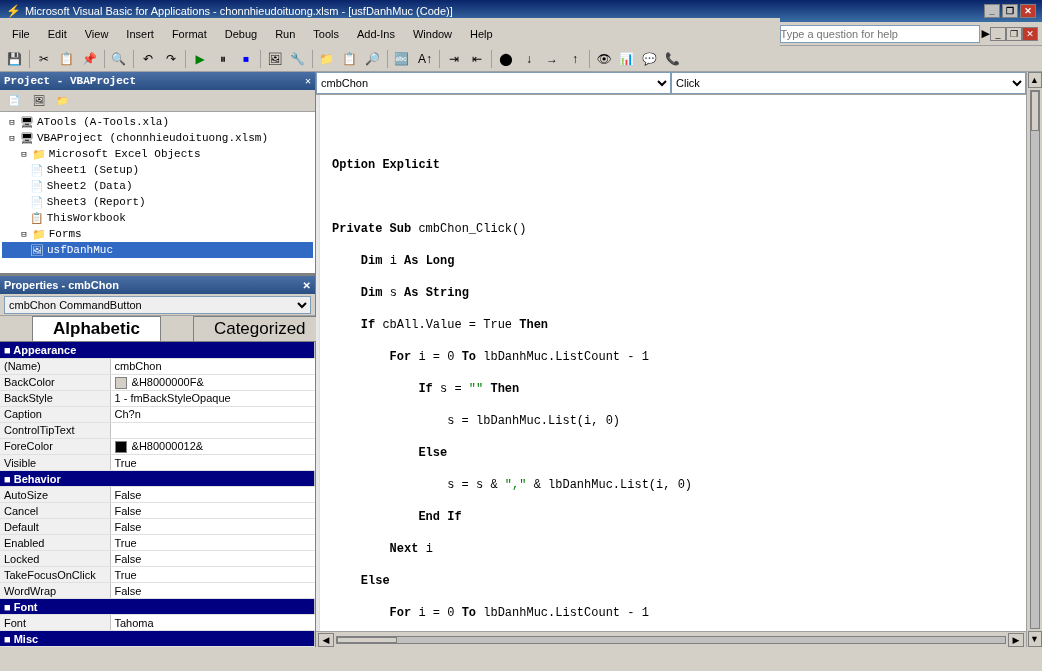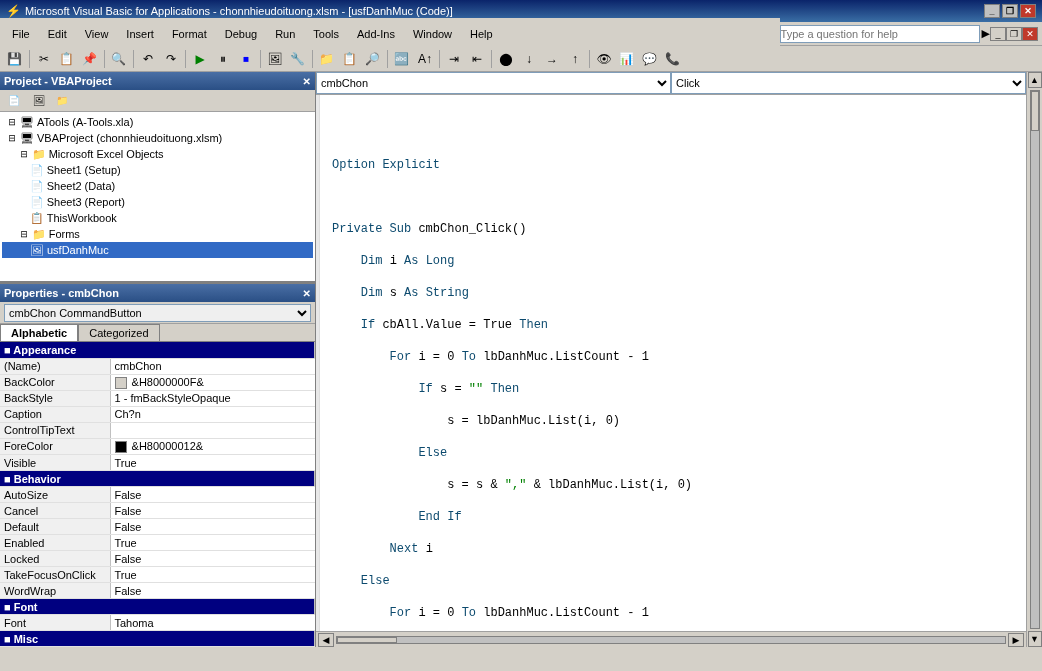--- a/index.html
+++ b/index.html
@@ -181,26 +181,27 @@
       border: 1px solid #7f9db9;
       font-size: 11px;
       height: 18px;
     }
     .props-tabs {
       display: flex;
       background: #d4d0c8;
       border-bottom: 1px solid #808080;
     }
     .props-tab {
-      padding: 2px 10px;
+      padding: 2px 20px;
       border: 1px solid #808080;
       border-bottom: none;
       cursor: pointer;
-      font-size: 11px;
-      background: #d4d0c8;
+      font-size: 17px;
+      background: #d4d0c8;
+      margin-left: 32px;
     }
     .props-tab.active {
       background: white;
       font-weight: bold;
     }
     .props-table {
       width: 100%;
       border-collapse: collapse;
       font-size: 11px;
       padding-left: 15px;
@@ -259,21 +260,21 @@
       overflow: auto;
       padding: 4px;
       font-family: 'Courier New', monospace;
       font-size: 12px;
       background: white;
       white-space: pre;
       position: relative;
     }
 
     
-    .kw { color: #0c4a6e; font-weight: normal; }
+    .kw { color: #000000; font-weight: bold; }
     .str { color: #008000; }
     .normal { color: #000000; }
   </style>
 </head>
 <body>
 
 <div class="title-bar">
   <span style="margin-right:4px; font-size:12px;">⚡</span>
   <span style="font-size:11px; font-weight:normal;">Microsoft Visual Basic for Applications - chonnhieudoituong.xlsm - [usfDanhMuc (Code)]</span>
   <div class="title-bar-controls">
@@ -343,21 +344,21 @@
   <div class="tb-btn">👁</div>
   <div class="tb-btn">📊</div>
   <div class="tb-btn">💬</div>
   <div class="tb-btn">📞</div>
 </div>
 
 <div class="main-layout">
 
   <div class="left-panel">
 
-    <div style="display:flex; flex-direction:column; height:280px; border-bottom:2px solid #808080;">
+    <div style="display:flex; flex-direction:column; height:280px; border-bottom:2px solid #808080;font-family:Liberation Mono, monospace;">
       <div class="panel-header">
         <span>Project - VBAProject</span>
         <span class="panel-close">✕</span>
       </div>
       <div class="panel-toolbar">
         <div class="tb-btn" style="font-size:10px;">📄</div>
         <div class="tb-btn" style="font-size:10px;">🖼</div>
         <div class="tb-btn" style="font-size:10px;">📁</div>
       </div>
       <div class="project-tree">

